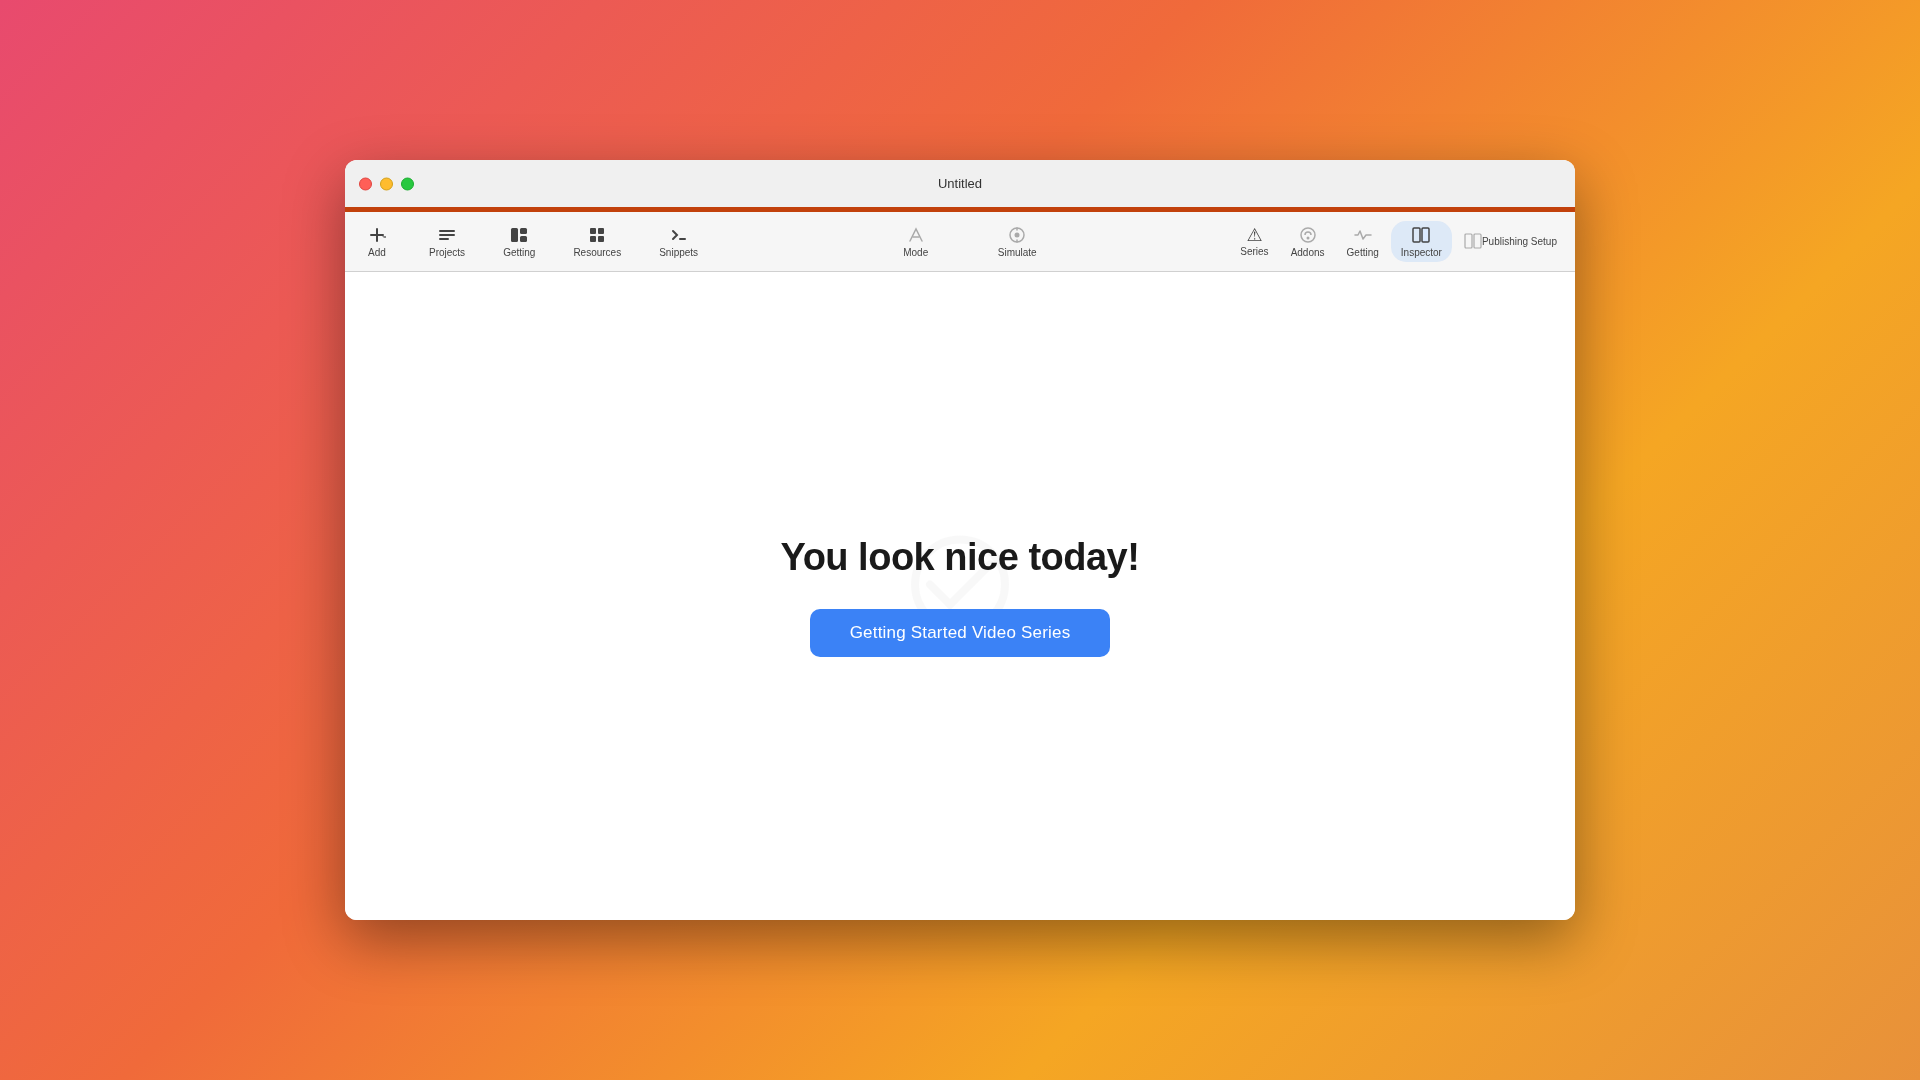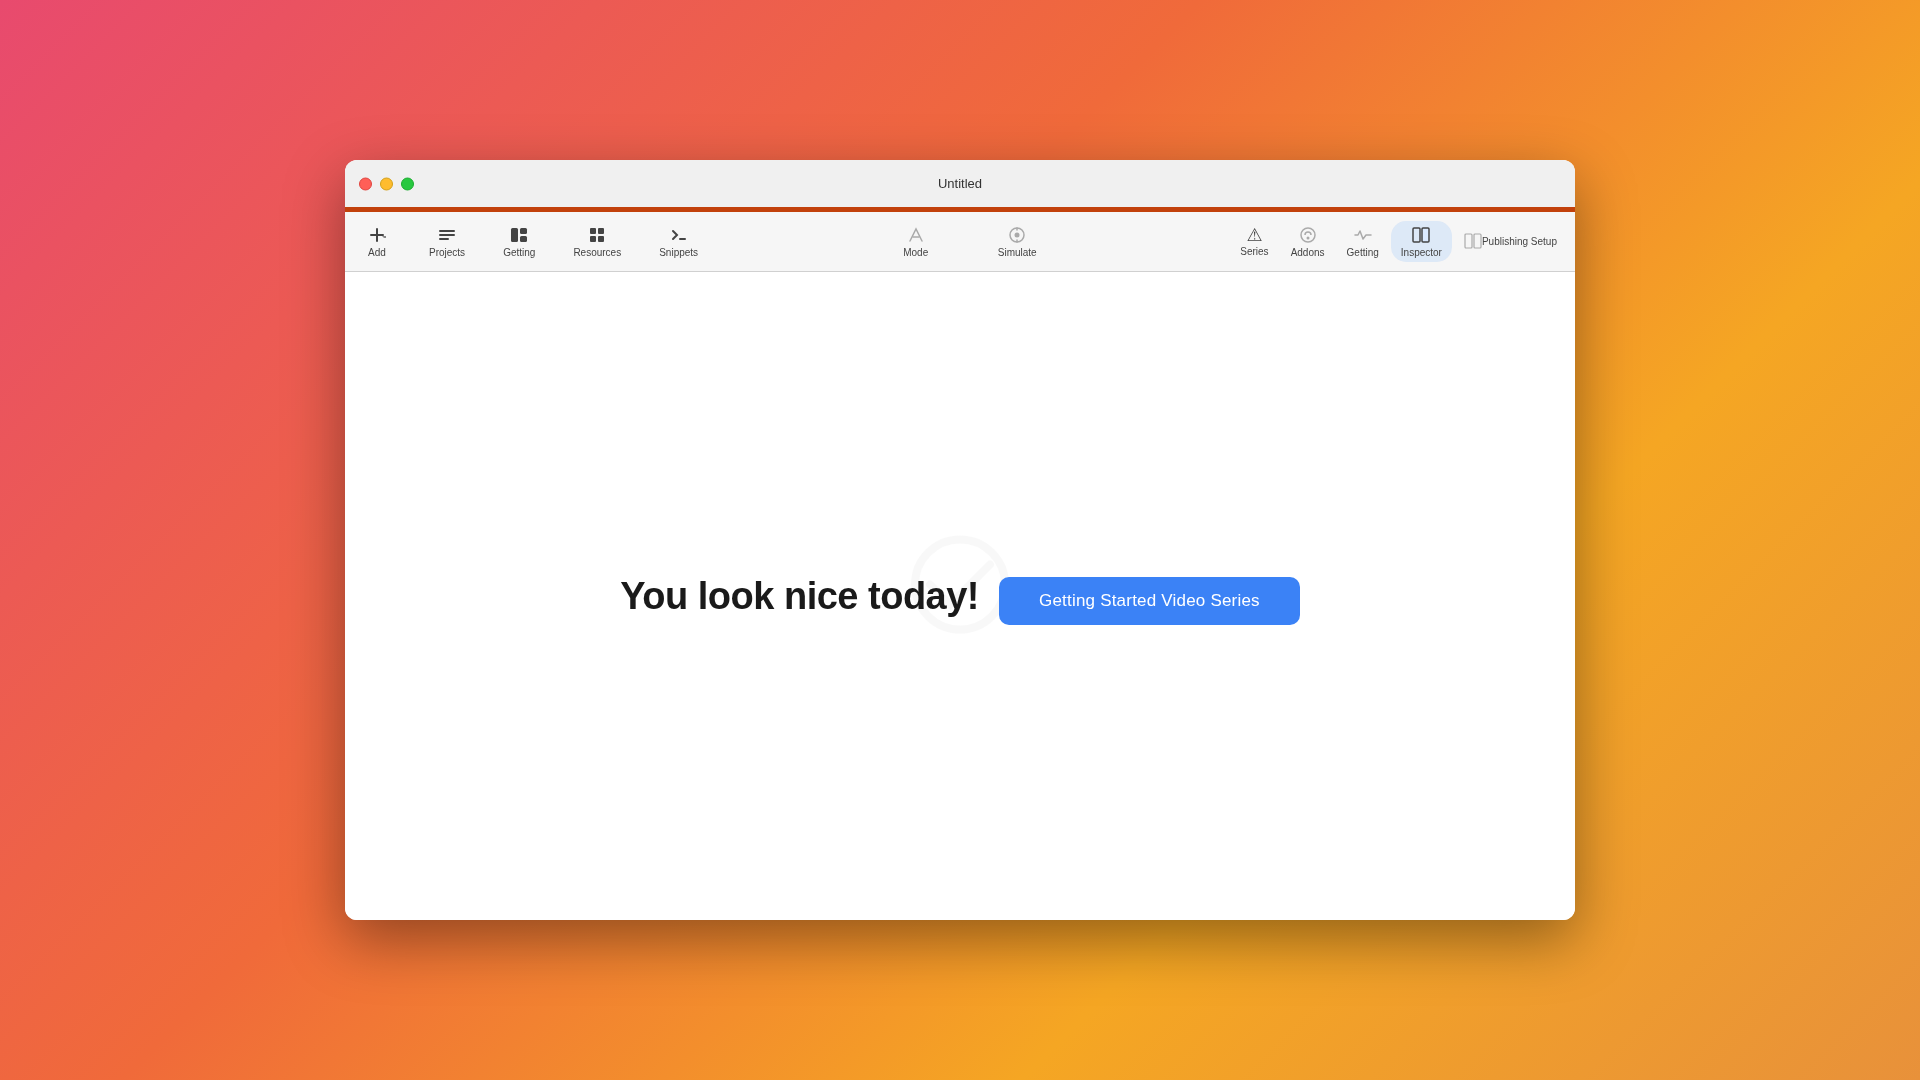--- a/index.html
+++ b/index.html
@@ -156,21 +156,21 @@
       flex: 1;
       background: #ffffff;
       display: flex;
       align-items: center;
       justify-content: center;
       position: relative;
     }
 
     .welcome-area {
       display: flex;
-      flex-direction: row;
+      flex-direction: column;
       align-items: center;
       text-align: center;
       gap: 20px;
       position: relative;
       z-index: 1;
     }
 
     .watermark {
       position: absolute;
       top: 50%;

